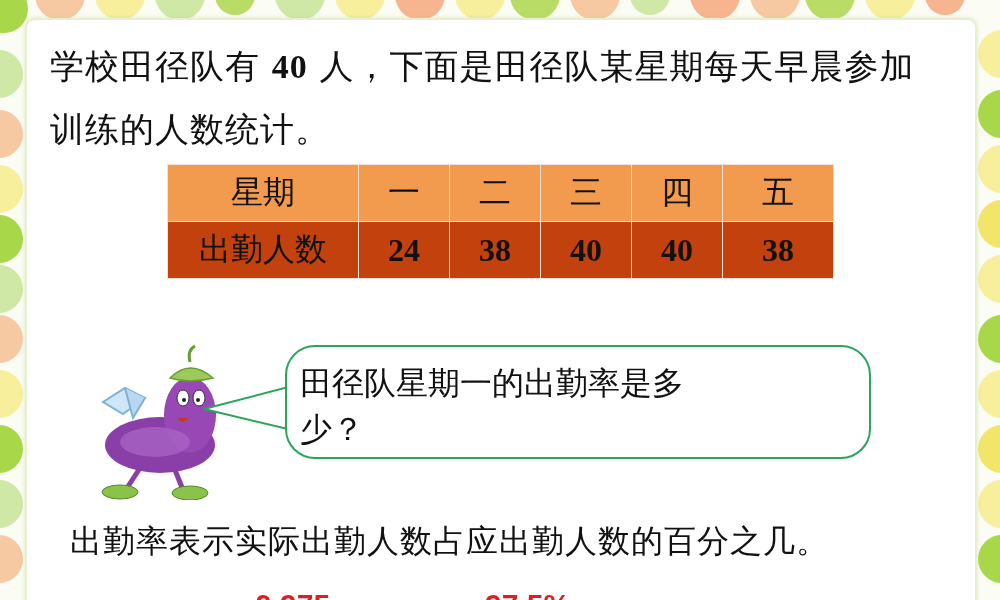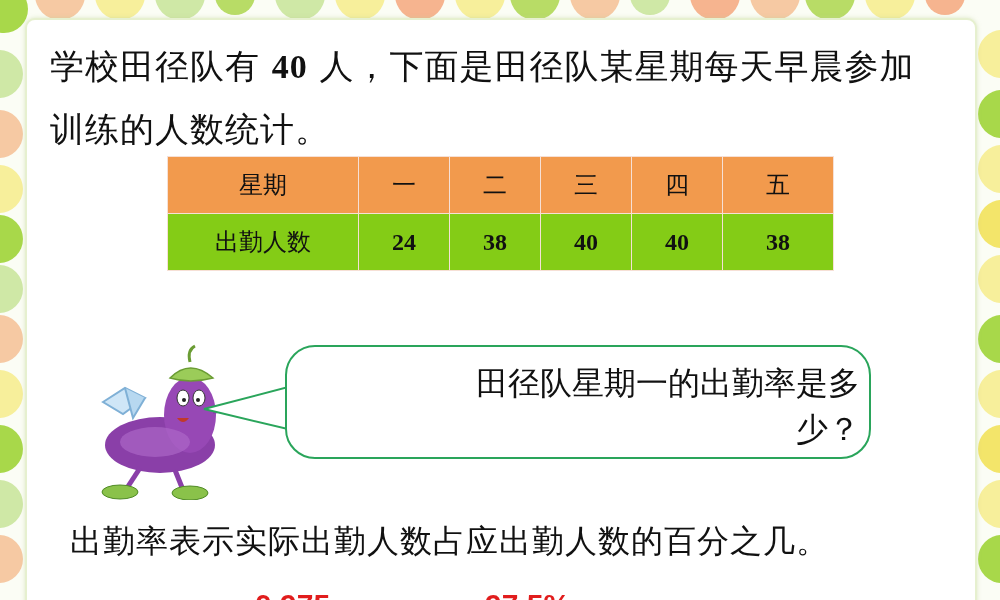--- a/index.html
+++ b/index.html
@@ -2,27 +2,27 @@
 <html><head>
   <meta charset="utf-8">
   <style>
     html, body { margin:0; padding:0; }
     body { width:1000px; height:600px; overflow:hidden; position:relative; background:#fbfdf5; font-family:"DejaVu Serif", "Liberation Serif", serif; }
     .dots { position:absolute; inset:0; overflow:hidden; }
     .dot { position:absolute; border-radius:50%; }
     .panel { position:absolute; left:25px; top:18px; width:948px; height:600px; background:#ffffff; border:2px solid #e6f0cf; border-radius:10px; box-shadow:0 0 4px rgba(190,210,150,0.5); }
     .intro { position:absolute; left:50px; top:35px; font-size:34px; line-height:62px; color:#111; font-weight:normal; width:880px; letter-spacing:1px; }
     .intro b { font-family:"Liberation Serif", serif; }
-    table.stats { position:absolute; left:167px; top:156px; border-collapse:collapse; font-size:24px; }
+    table.stats { position:absolute; left:167px; top:164px; border-collapse:collapse; font-size:32px; }
     table.stats td { border:1px solid #f6e0d6; text-align:center; padding:0; height:56px; color:#111; }
     table.stats tr.head td { background:#f29a4d; height:56px; }
-    table.stats tr.body td { background:#84cc16; height:56px; font-family:"Liberation Serif", serif; font-weight:bold;margin-left:12px; }
+    table.stats tr.body td { background:#c2410c; height:56px; font-family:"Liberation Serif", serif; font-weight:bold;margin-left:12px; }
     table.stats tr.body td.label { font-family:"DejaVu Serif", serif; font-weight:normal; }
     .bubble { position:absolute; left:285px; top:345px; width:582px; height:110px; border:2px solid #2aa55b; border-radius:30px; background:#fff; }
-    .bubble-text { position:absolute; left:300px; top:360px; width:560px; text-align:right; font-size:32px; line-height:46px; color:#111; }
+    .bubble-text { position:absolute; left:300px; top:360px; width:560px; text-align:left; font-size:32px; line-height:46px; color:#111; }
     .tail { position:absolute; left:200px; top:384px; }
     .mascot { position:absolute; left:65px; top:340px; }
     .definition { position:absolute; left:70px; top:520px; font-size:32px; color:#111; letter-spacing:1px;font-family:Liberation Serif, serif; }
     .answers { position:absolute; top:588px; font-size:30px; color:#e11d1d; font-weight:bold; font-family:"Liberation Sans", sans-serif; }
   </style>
 </head>
 <body>
 
 <div class="dots">
 

